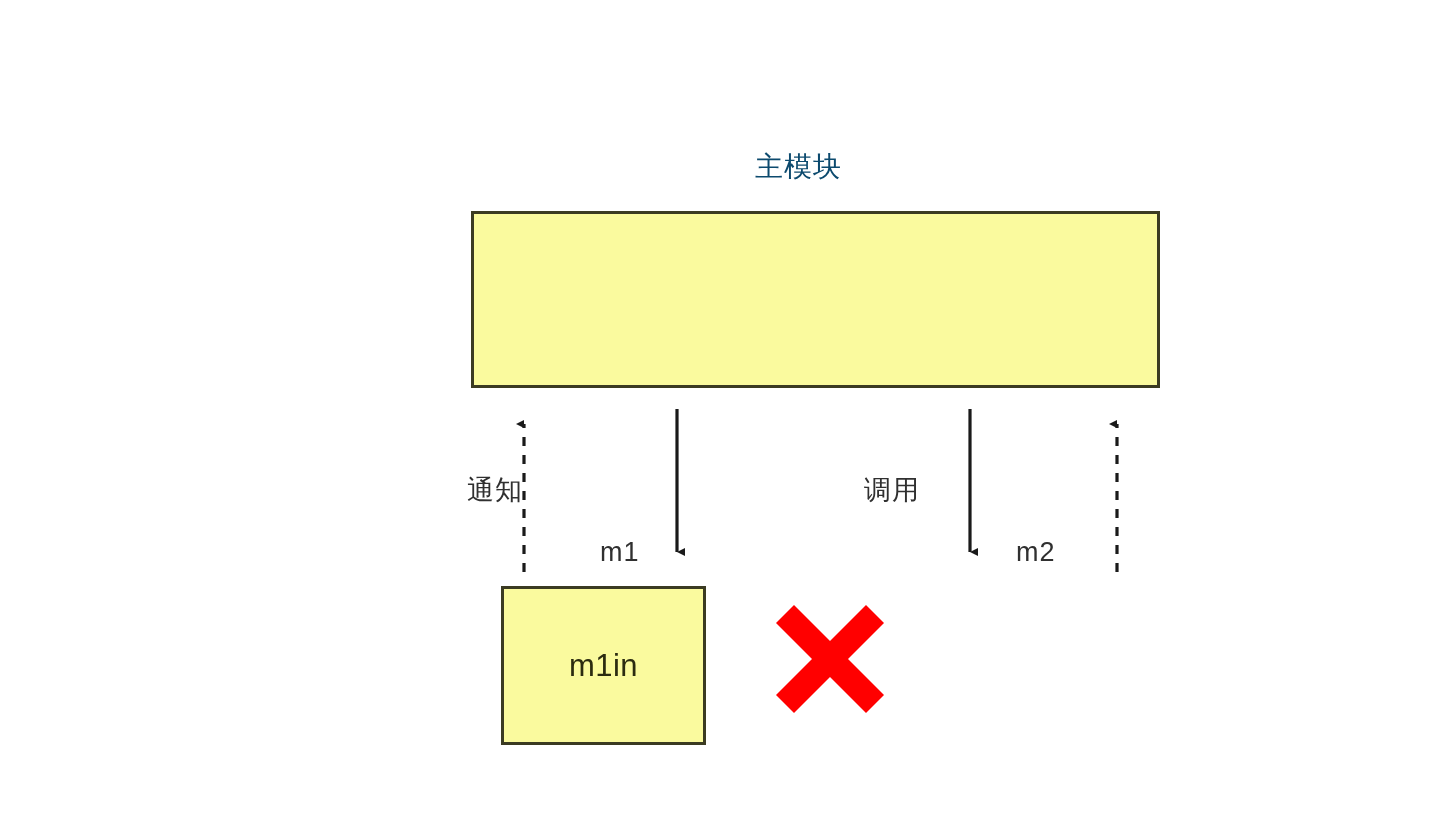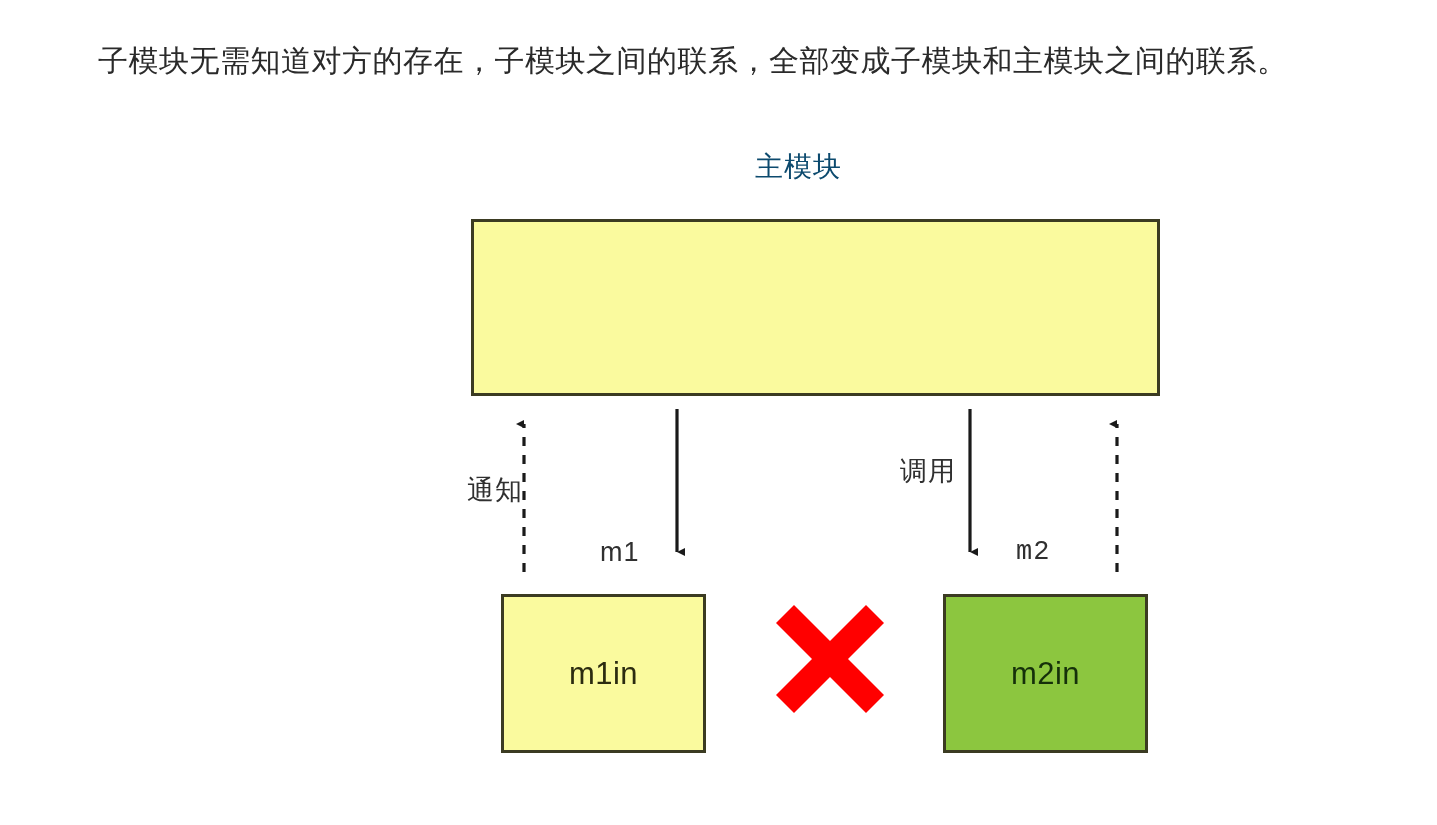--- a/index.html
+++ b/index.html
@@ -42,21 +42,20 @@
     color: #0c4a6e;
     letter-spacing: 1px;
   }
   .box {
     position: absolute;
     box-sizing: border-box;
     border: 3px solid #3b3b22;
     display: flex;
     align-items: center;
     justify-content: center;
-    margin-top: 8px;
   }
   .box-main {
     left: 471px;
     top: 211px;
     width: 689px;
     height: 177px;
     background: #fafa9e;
   }
   .box-m1 {
     left: 501px;
@@ -79,23 +78,23 @@
   }
   .box-m2 .box-text { color: #15300a; }
 
   .sublabel {
     position: absolute;
     font-size: 27px;
     color: #303030;
     letter-spacing: 1px;
   }
   .lbl-m1 { left: 573px; top: 537px; margin-left: 27px; }
-  .lbl-m2 { left: 1016px; top: 537px; font-family: Liberation Mono, monospace; }
+  .lbl-m2 { left: 1016px; top: 537px; }
   .lbl-notify { left: 424px; top: 472px; margin-left: 43px; }
-  .lbl-invoke { left: 864px; top: 453px; margin-left: 36px; }
+  .lbl-invoke { left: 864px; top: 472px; }
 
   .arrow-svg {
     position: absolute;
     left: 0;
     top: 0;
     width: 1437px;
     height: 825px;
     pointer-events: none;
   }
   .xmark {
@@ -104,21 +103,20 @@
     top: 605px;
     width: 108px;
     height: 108px;
   }
 </style>
 </head>
 <body>
 
 <div id="canvas">
 
-  <div class="title">子模块无需知道对方的存在，子模块之间的联系，全部变成子模块和主模块之间的联系。</div>
 
   <div class="label-main">主模块</div>
 
   <div class="box box-main"></div>
 
   <svg class="arrow-svg" viewBox="0 0 1437 825">
     <defs>
       <marker id="arrowUp" markerWidth="10" markerHeight="10" refX="5" refY="8" orient="auto-start-reverse" markerUnits="userSpaceOnUse">
         <path d="M1,8 L5,0 L9,8 Z" fill="#1a1a1a"></path>
       </marker>
@@ -147,21 +145,18 @@
   <div class="sublabel lbl-notify">通知</div>
   <div class="sublabel lbl-invoke">调用</div>
 
   <div class="sublabel lbl-m1">m1</div>
   <div class="sublabel lbl-m2">m2</div>
 
   <div class="box box-m1">
     <span class="box-text">m1in</span>
   </div>
 
-  <div class="box box-m2">
-    <span class="box-text">m2in</span>
-  </div>
 
   <svg class="xmark" viewBox="0 0 108 108">
     <path d="M18,0 L54,36 L90,0 L108,18 L72,54 L108,90 L90,108 L54,72 L18,108 L0,90 L36,54 L0,18 Z" fill="#ff0000"></path>
   </svg>
 
 </div>
 
 </body></html>

